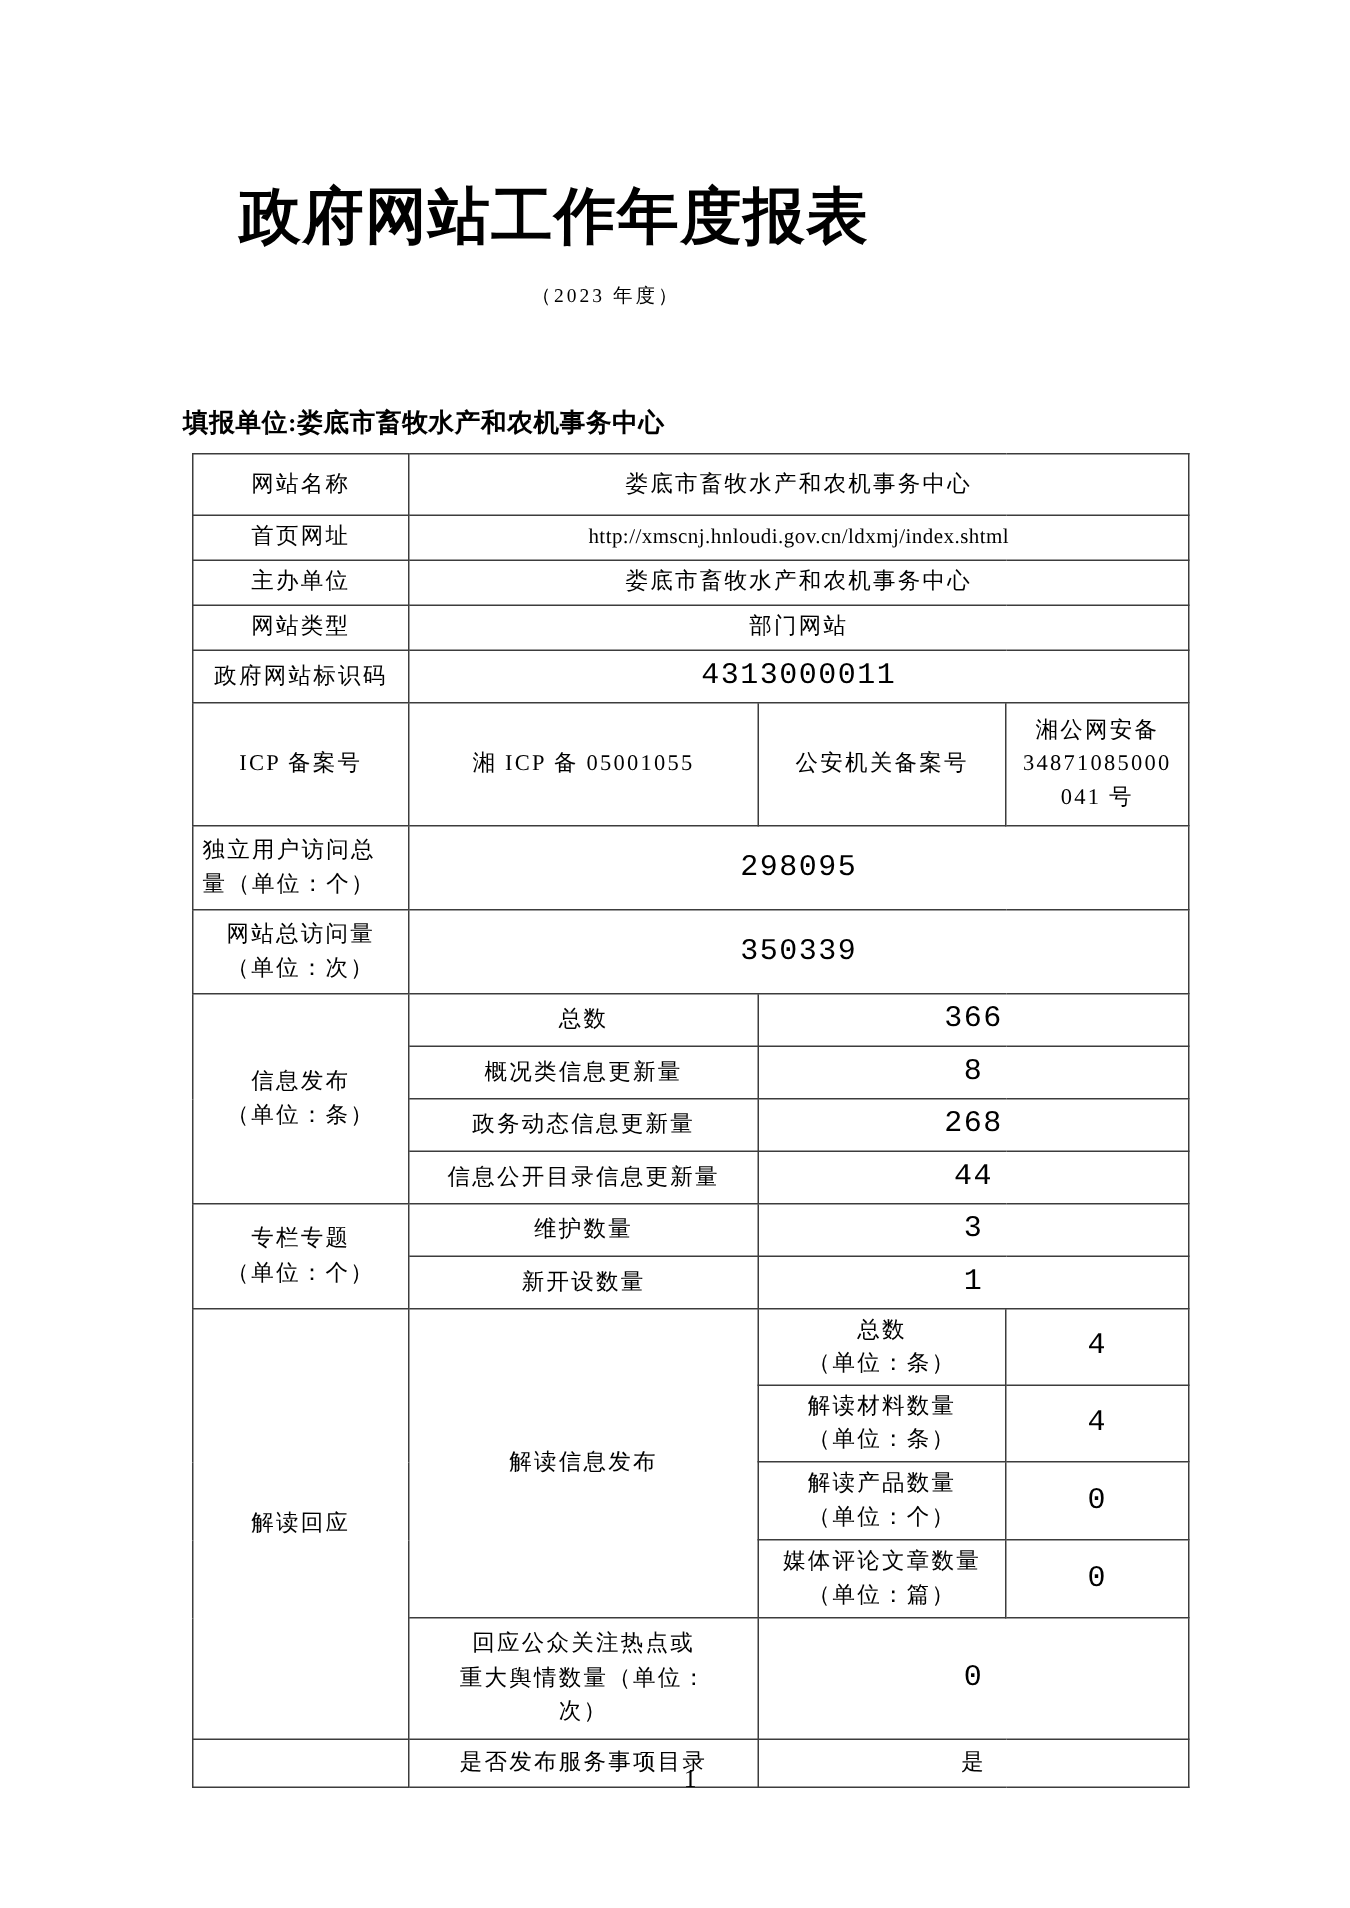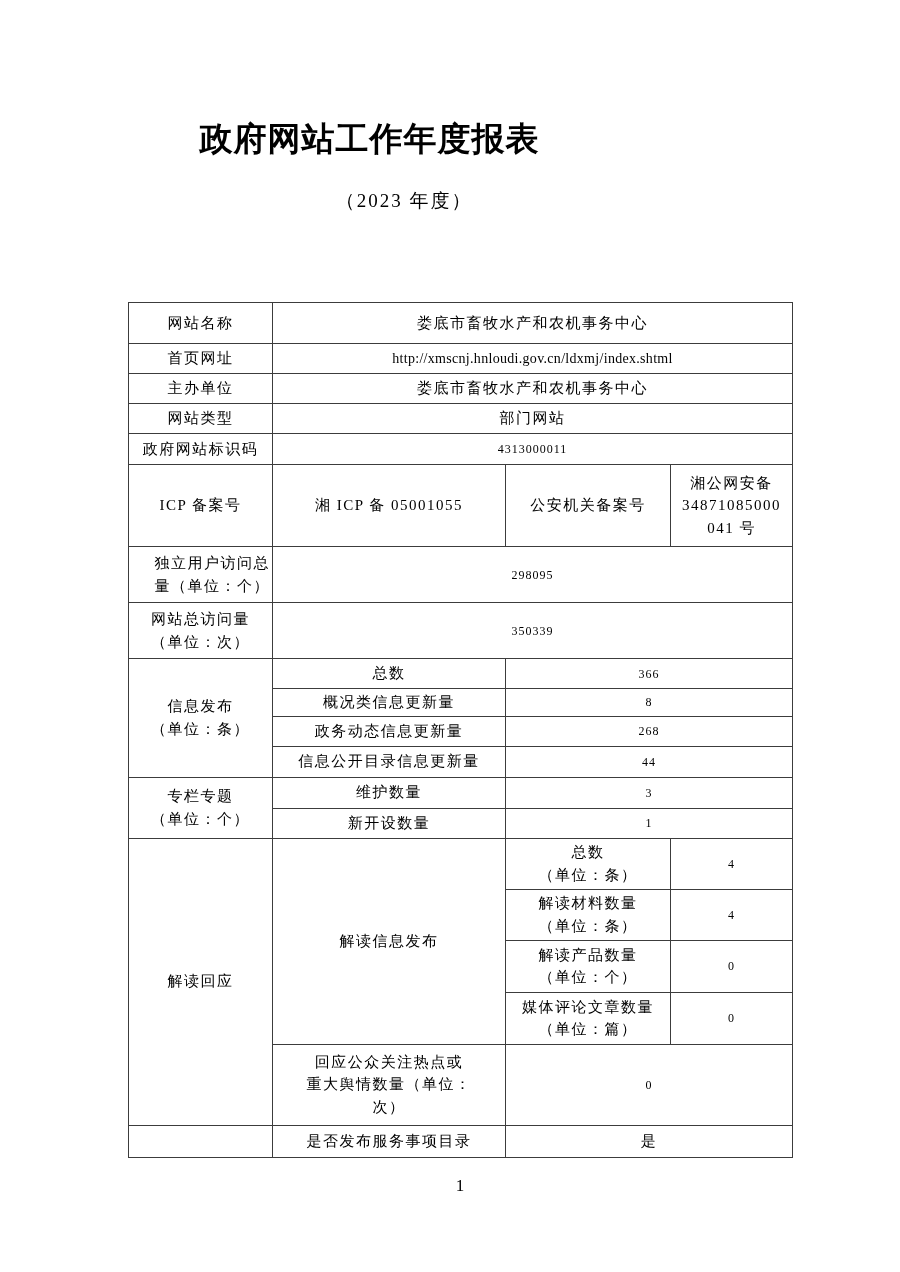--- a/index.html
+++ b/index.html
@@ -15,28 +15,28 @@
     width: 900px; height: 1272px;
     background: #ffffff;
     overflow: hidden;
   }
   .doc-title {
     position: absolute;
     top: 117px; left: 0; width: 739px;
     text-align: center;
     font-family: "Liberation Sans", "DejaVu Sans", sans-serif;
     font-weight: 700;
-    font-size: 33px;
+    font-size: 41px;
     letter-spacing: 1px;
   }
   .doc-subtitle {
     position: absolute;
     top: 188px; left: 0; width: 808px;
     text-align: center;
-    font-size: 19px;
+    font-size: 13px;
     letter-spacing: 2px;
   }
   .filing-unit {
     position: absolute;
     top: 270px; left: 122px;
     font-size: 17px;
     font-weight: 700;
     letter-spacing: 0.5px;
   }
   table.report {
@@ -50,37 +50,38 @@
     border: 1px solid #3c3c3c;
     text-align: center;
     vertical-align: middle;
     font-size: 15px;
     letter-spacing: 1.5px;
     line-height: 1.5;
     padding: 2px 4px;
     white-space: pre-line;
     overflow: hidden;
   }
-  td.num  { font-size: 12px; letter-spacing: 1px; }
+  td.num  { font-size: 20px; letter-spacing: 1px; font-family: Liberation Mono, monospace; }
   td.url  { font-size: 14px; letter-spacing: 0.3px; }
-  td.left-wrap { text-align: right; padding-left: 6px; padding-right: 2px; }
+  td.left-wrap { text-align: left; padding-left: 6px; padding-right: 2px; }
   .page-number {
     position: absolute;
     top: 1176px; left: 0; width: 920px;
     text-align: center;
     font-size: 17px;
   }
 </style>
 </head>
 <body>
 
 <div class="page">
 
   <div class="doc-title">政府网站工作年度报表</div>
   <div class="doc-subtitle">（2023 年度）</div>
+  <div class="filing-unit">填报单位:娄底市畜牧水产和农机事务中心</div>
 
   <table class="report">
     <colgroup>
       <col style="width:144px">
       <col style="width:233px">
       <col style="width:165px">
       <col style="width:122px">
     </colgroup>
     <tbody>
       <tr style="height:41px">

